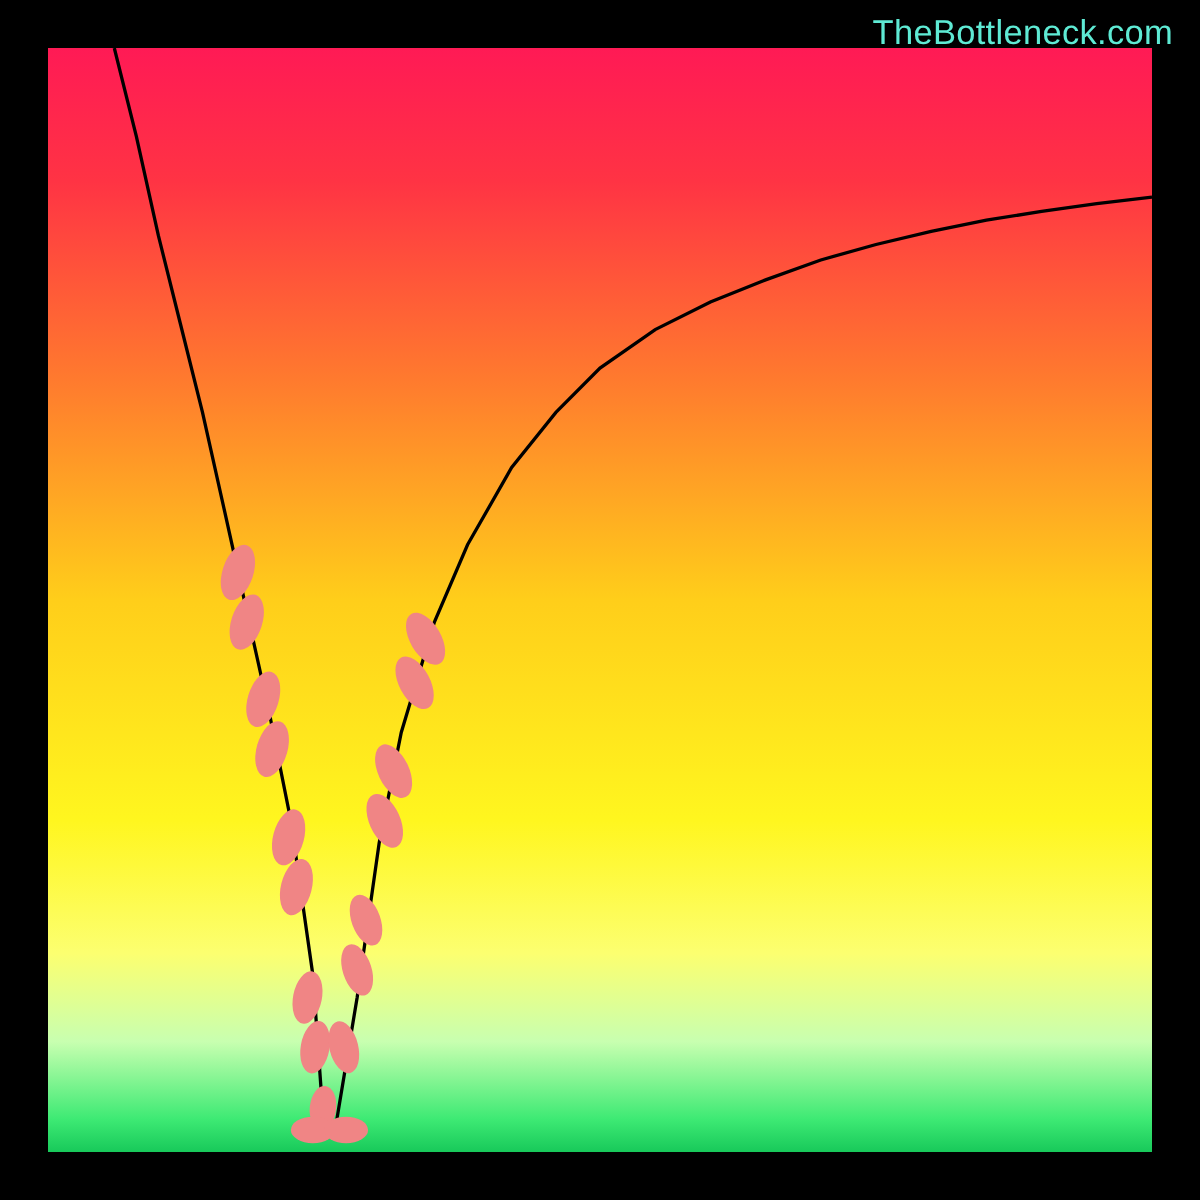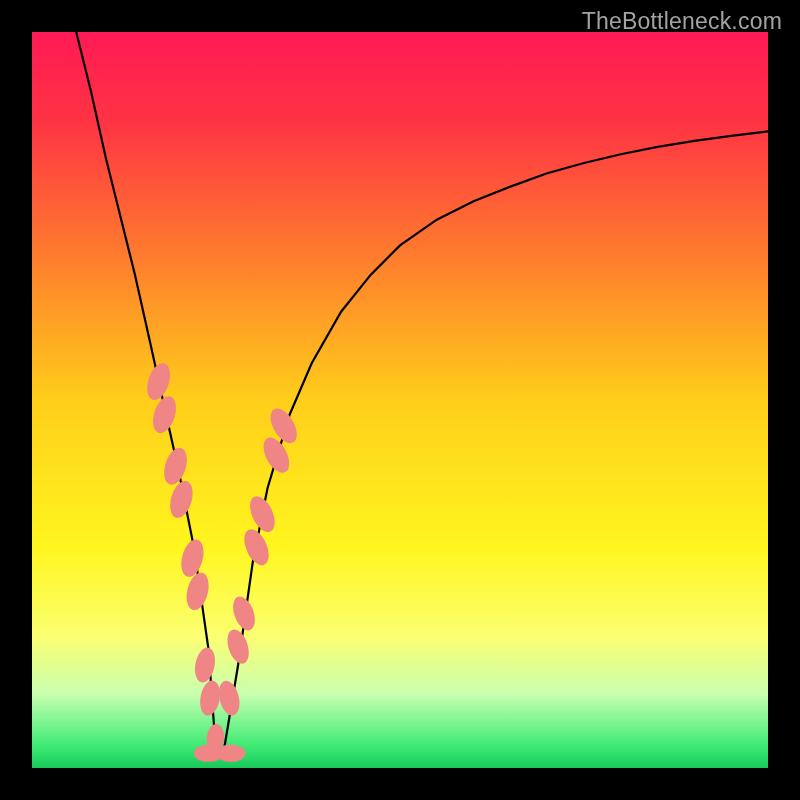--- a/index.html
+++ b/index.html
@@ -28,21 +28,21 @@
   .gradient-bg {
     position: absolute;
     inset: 0;
   }
   .watermark {
     position: absolute;
     top: 8px;
     right: 18px;
     font-size: 23px;
     font-weight: 500;
-    color: #a3a3a3;
+    color: #5eead4;
     letter-spacing: 0.2px;
   }
 </style>
 </head>
 <body>
 
 <div class="frame">
   <div class="plot-area">
 
     <svg class="gradient-bg" width="736" height="736" viewBox="0 0 736 736">

